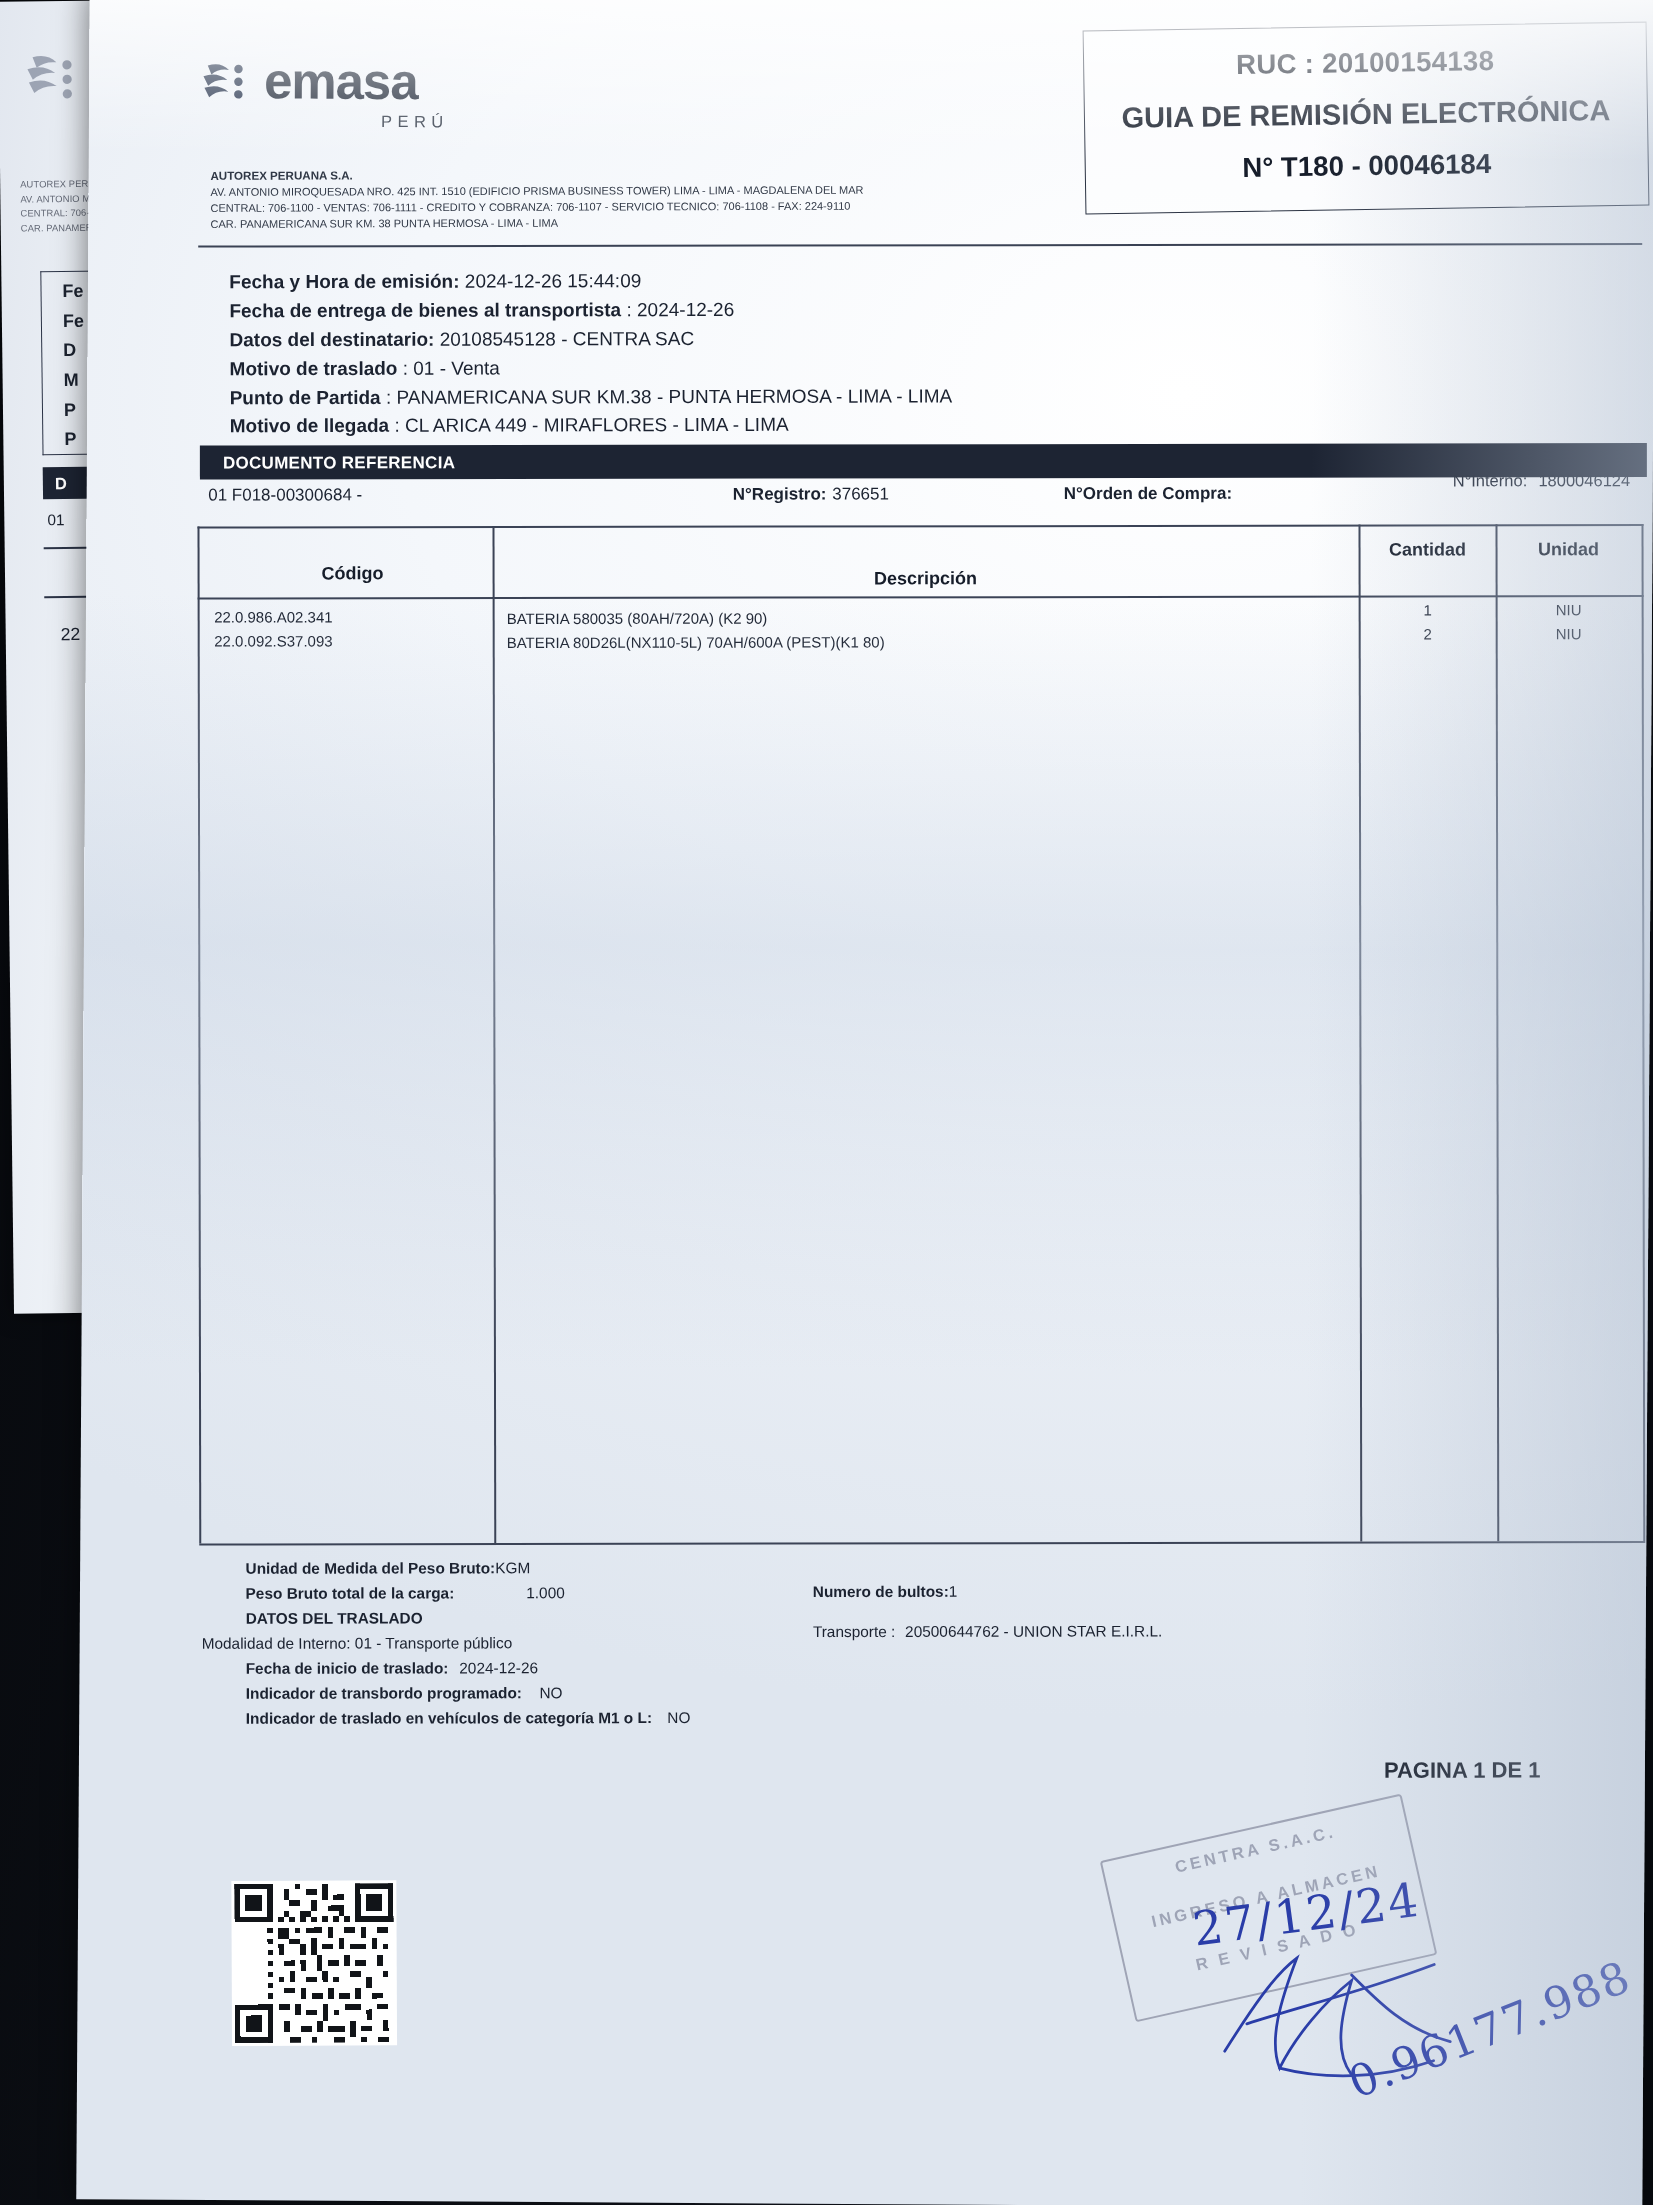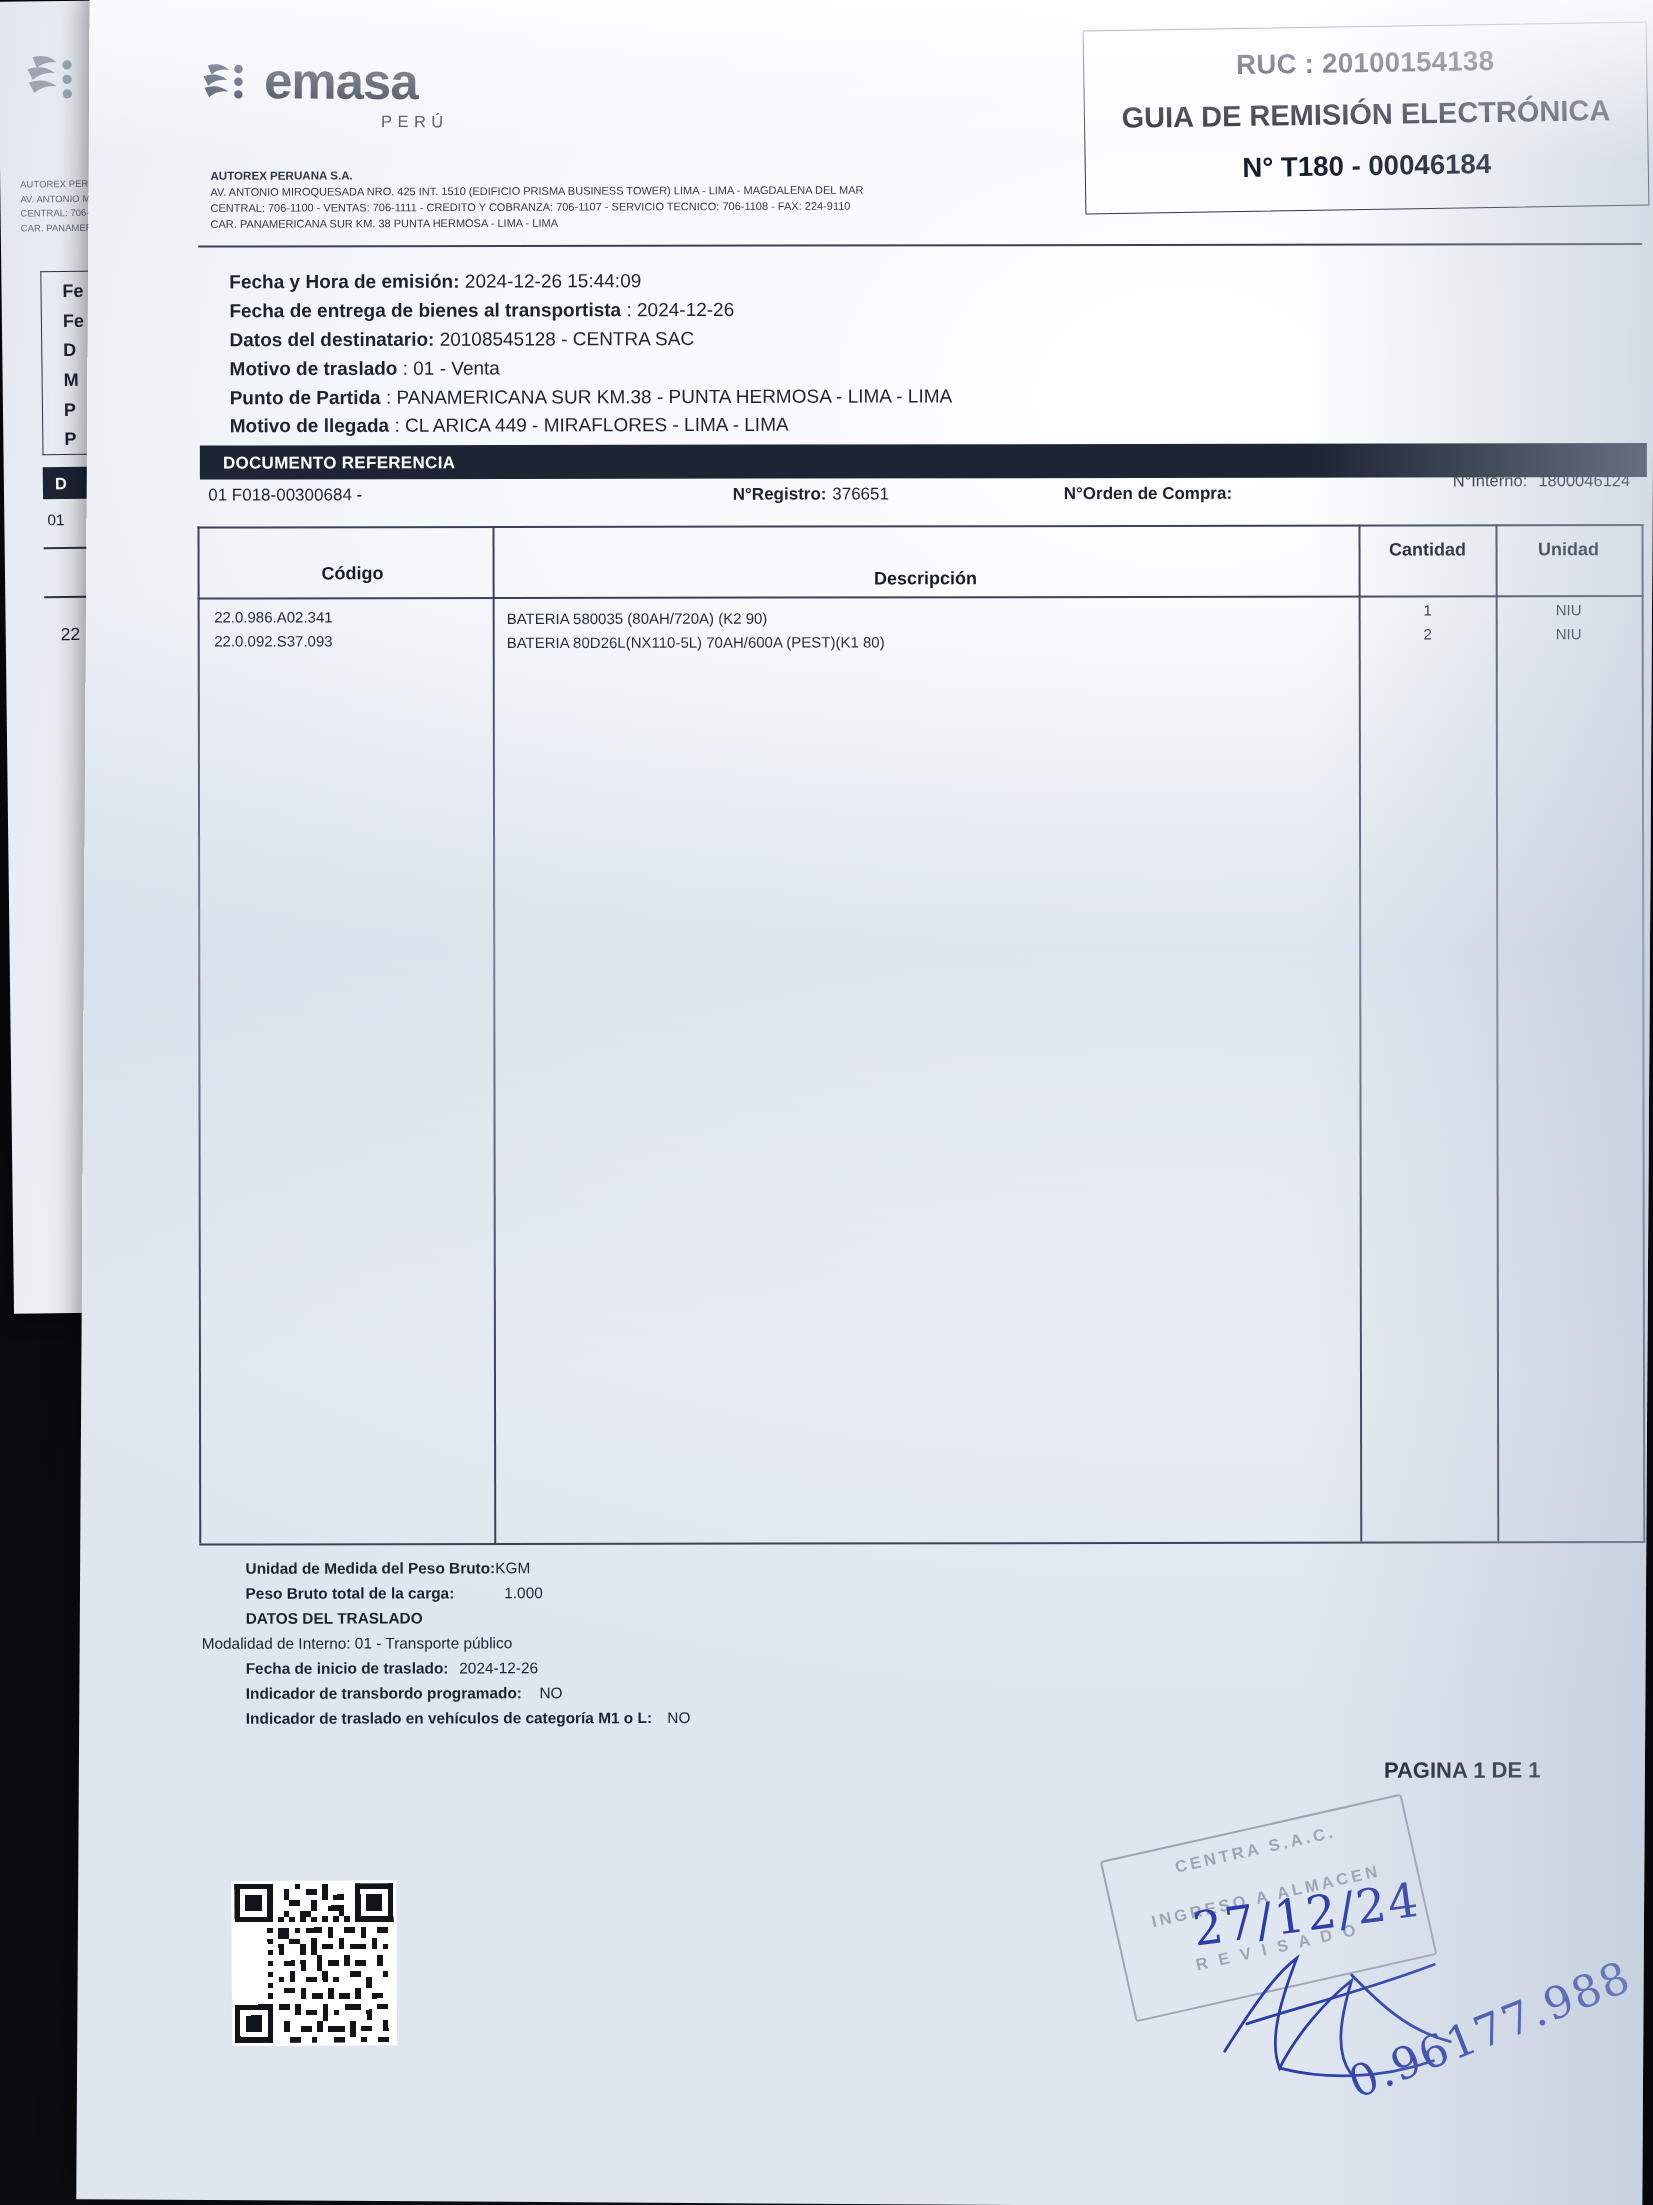--- a/index.html
+++ b/index.html
@@ -512,21 +512,21 @@
       <div class="td" style="left:309px;  top:108px">BATERIA 80D26L(NX110-5L) 70AH/600A (PEST)(K1 80)</div>
       <div class="td" style="left:1161px; top:101px; width:138px; text-align:center">2</div>
       <div class="td" style="left:1298px; top:101px; width:146px; text-align:center">NIU</div>
     </div>
 
     <div class="foot">
       <div>
         <b>Unidad de Medida del Peso Bruto:</b><span>KGM</span>
       </div>
       <div>
-        <b>Peso Bruto total de la carga:</b><span style="margin-left:50px">1.000</span>
+        <b>Peso Bruto total de la carga:</b><span style="margin-left:72px">1.000</span>
       </div>
       <div>
         <b>DATOS DEL TRASLADO</b>
       </div>
       <div>
         <span>Modalidad de Interno:</span>
         <span>01 - Transporte público</span>
       </div>
       <div>
         <b>Fecha de inicio de traslado:</b>
@@ -535,20 +535,29 @@
       <div>
         <b>Indicador de transbordo programado:</b>
         <span style="margin-left:13.2px">NO</span>
       </div>
       <div>
         <b>Indicador de traslado en vehículos de categoría M1 o L:</b>
         <span style="margin-left:11px">NO</span>
       </div>
     </div>
 
+    <div class="foot-right">
+      <div>
+        <b>Numero de bultos:</b><span>1</span>
+      </div>
+      <div>
+        <span>Transporte :</span>
+        <span style="margin-left:5.5px">20500644762 - UNION STAR E.I.R.L.</span>
+      </div>
+    </div>
 
     <div class="pagina">PAGINA 1 DE 1</div>
 
     <div class="qr">
       <svg viewBox="0 0 29 29" width="159" height="159" shape-rendering="crispEdges">
         <rect width="29" height="29" fill="#ffffff"></rect>
         <g fill="#111418">
 
           <rect x="0" y="0" width="7" height="1"></rect>
             <rect x="0" y="6" width="7" height="1"></rect>

